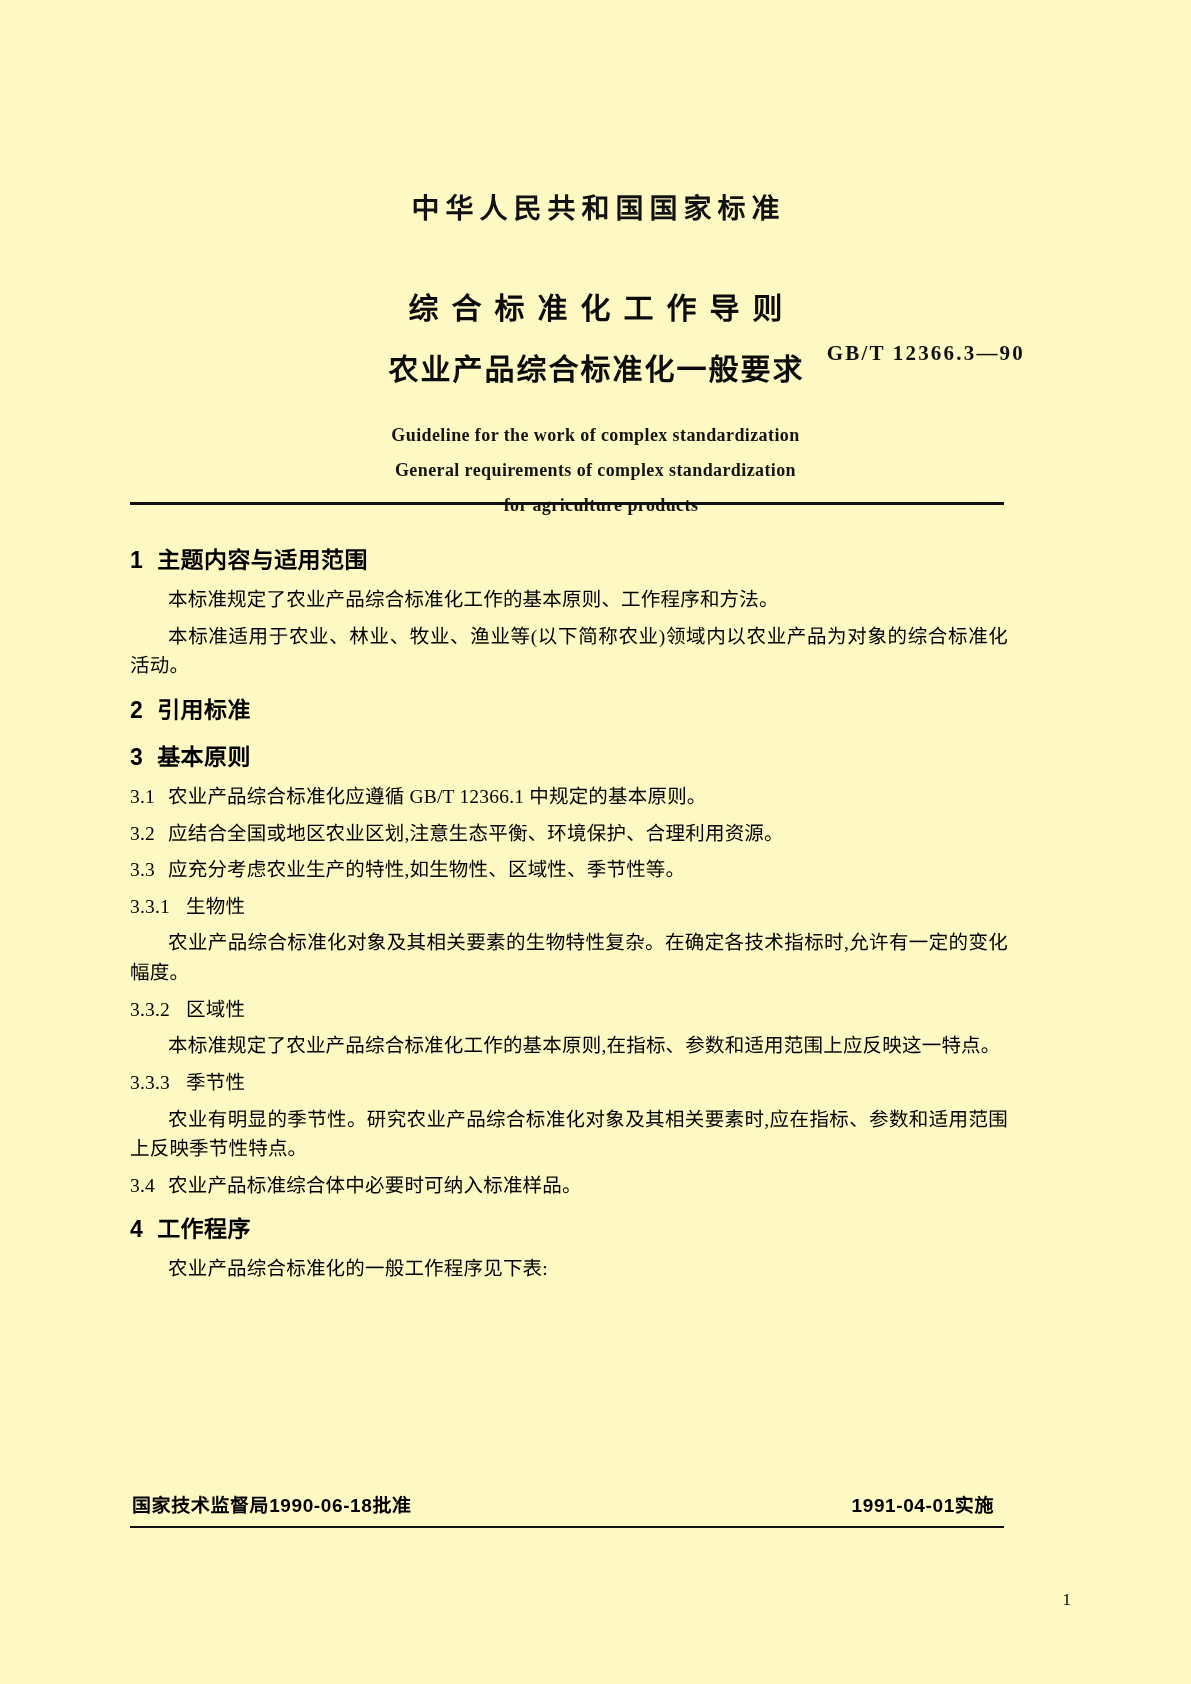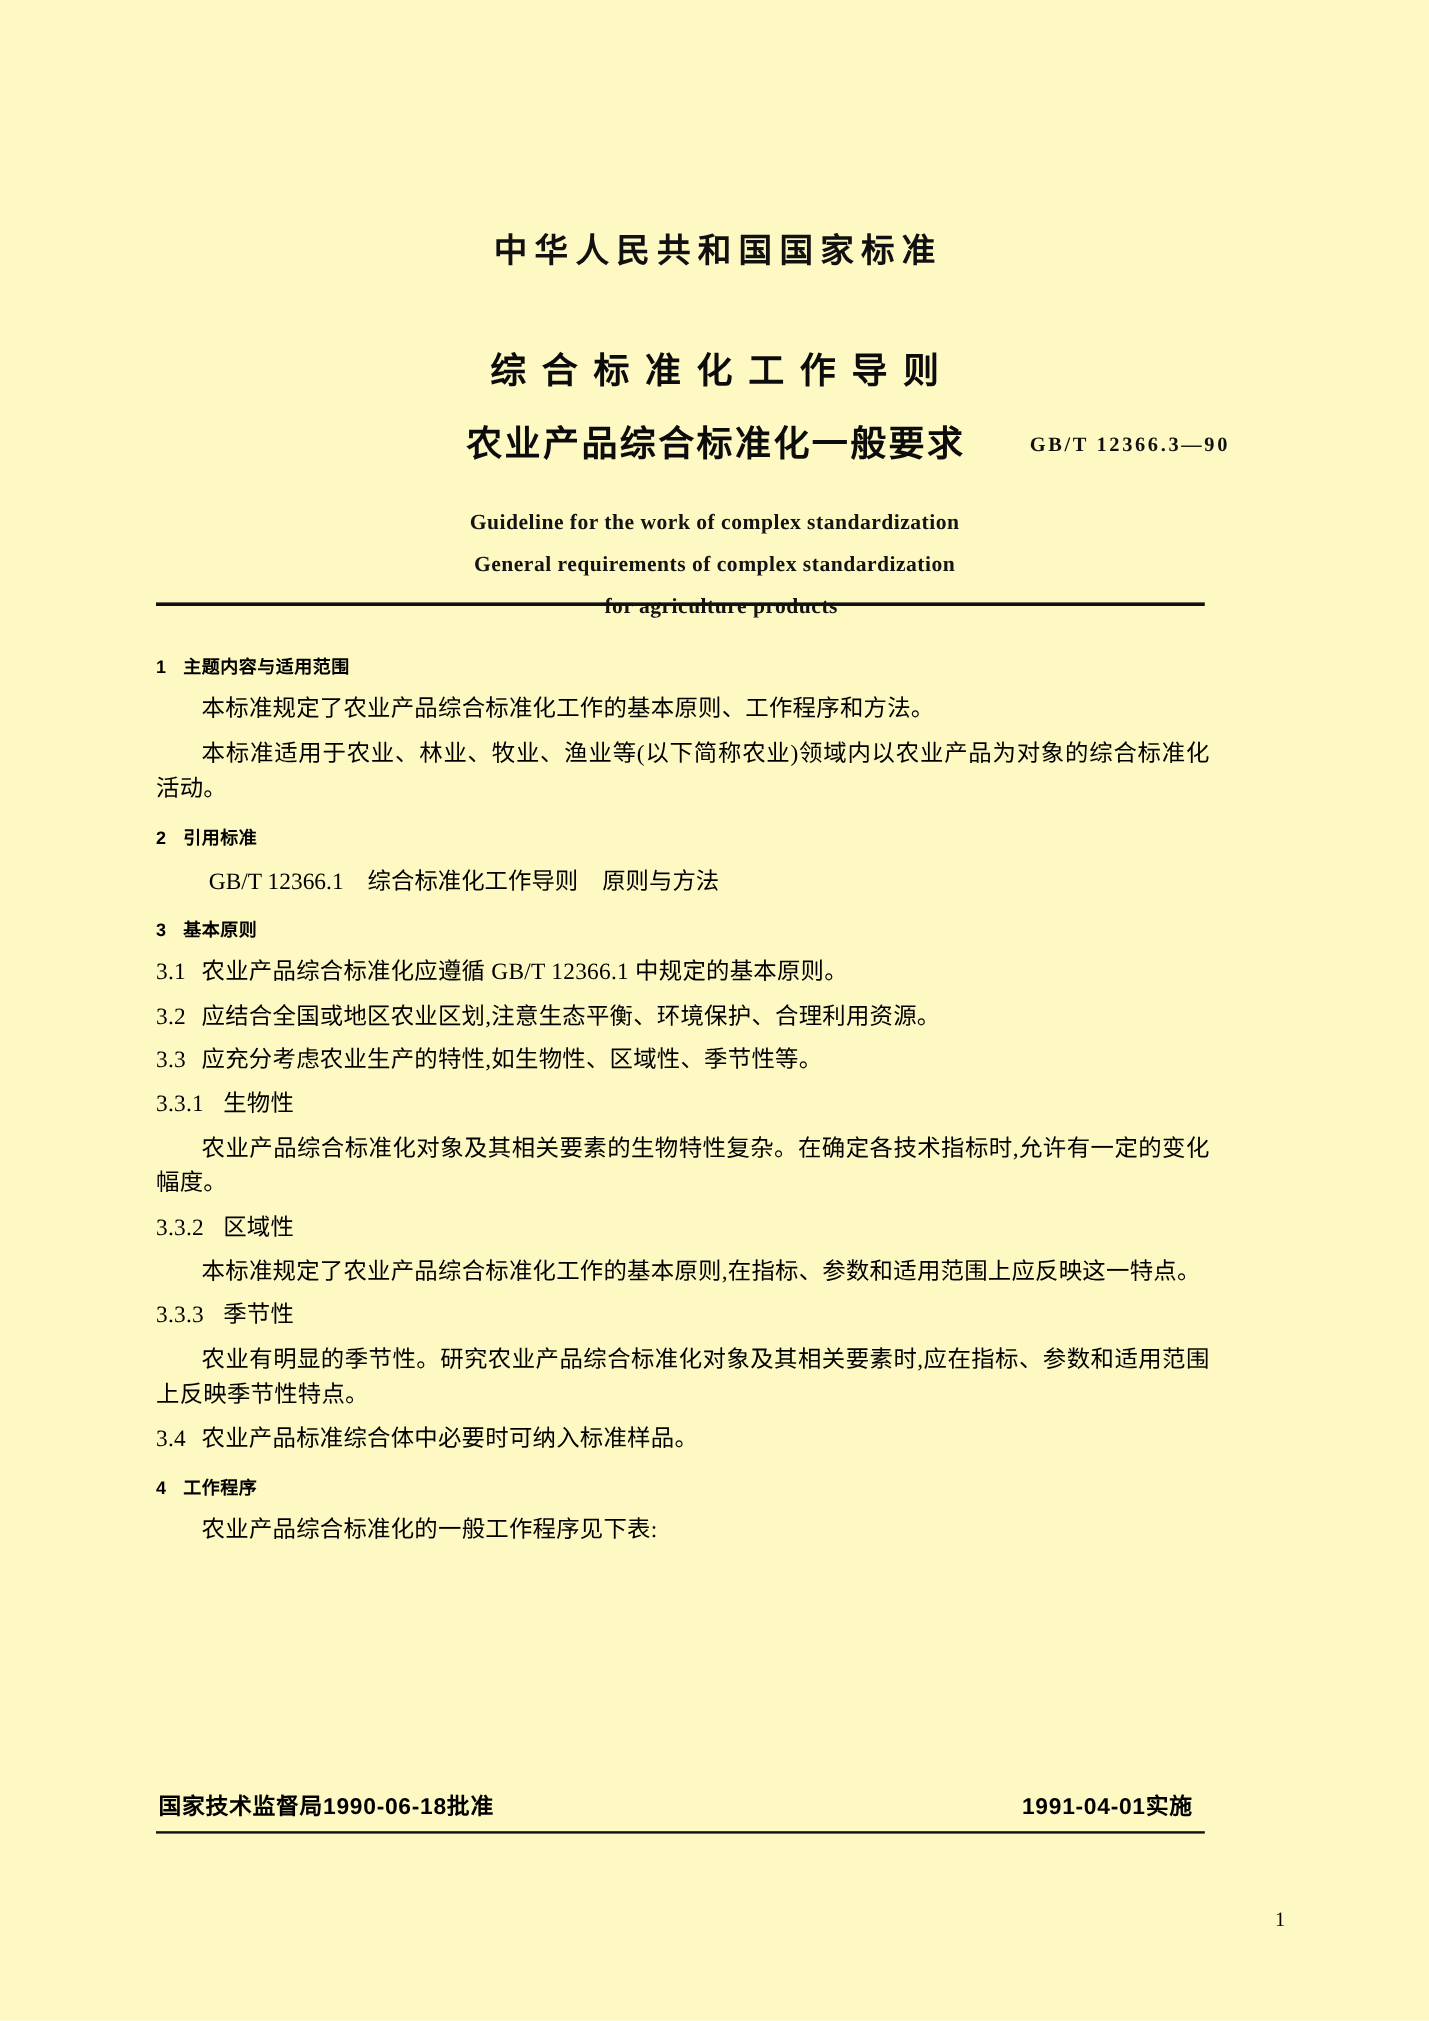--- a/index.html
+++ b/index.html
@@ -57,25 +57,24 @@
     padding-top: 17px;
     padding-left: 2px;
     color: #0c0c0c;
   }
   .std-no {
     position: absolute;
     right: 166px;
     top: 155px;
     font-family: "Liberation Serif", "DejaVu Serif", serif;
     font-weight: bold;
-    font-size: 17px;
+    font-size: 21px;
     letter-spacing: 2.2px;
     white-space: nowrap;
     color: #111;
-    margin-top: 20px;
   }
   .eng {
     margin: 0;
     font-family: "Liberation Serif", "DejaVu Serif", serif;
     font-weight: bold;
     font-size: 18px;
     letter-spacing: 0.4px;
     color: #141414;
   }
   .eng-1 { padding-top: 36px; }
@@ -95,21 +94,21 @@
     position: absolute;
     left: 130px;
     width: 878px;
     top: 534px;
     font-size: 19.5px;
     line-height: 1.0;
   }
   .h2 {
     font-family: "Liberation Sans", "DejaVu Sans", sans-serif;
     font-weight: bold;
-    font-size: 15px;
+    font-size: 23px;
     margin: 0;
     padding: 15px 0 9px 0;
     letter-spacing: 0.4px;
   }
   .h2 .num { padding-right: 14px; }
   .para {
     margin: 0;
     padding: 4px 0 3px 0;
     text-indent: 38px;
     line-height: 1.52;
@@ -212,21 +211,20 @@
 
   <div class="rule"></div>
 
   <div class="body">
 
     <p class="h2"><span class="num">1</span><span>主题内容与适用范围</span></p>
     <p class="para">本标准规定了农业产品综合标准化工作的基本原则、工作程序和方法。</p>
     <p class="para">本标准适用于农业、林业、牧业、渔业等(以下简称农业)领域内以农业产品为对象的综合标准化活动。</p>
 
     <p class="h2"><span class="num">2</span><span>引用标准</span></p>
-    <p class="gb-ref"><span>GB/T 12366.1</span><span class="gap">综合标准化工作导则</span><span class="gap2">原则与方法</span></p>
 
     <p class="h2"><span class="num">3</span><span>基本原则</span></p>
 
     <p class="clause"><span class="cnum">3.1</span><span>农业产品综合标准化应遵循 GB/T 12366.1 中规定的基本原则。</span></p>
     <p class="clause"><span class="cnum">3.2</span><span>应结合全国或地区农业区划,注意生态平衡、环境保护、合理利用资源。</span></p>
     <p class="clause"><span class="cnum">3.3</span><span>应充分考虑农业生产的特性,如生物性、区域性、季节性等。</span></p>
 
     <p class="clause sub"><span class="cnum">3.3.1</span><span>生物性</span></p>
     <p class="para">农业产品综合标准化对象及其相关要素的生物特性复杂。在确定各技术指标时,允许有一定的变化幅度。</p>
 

